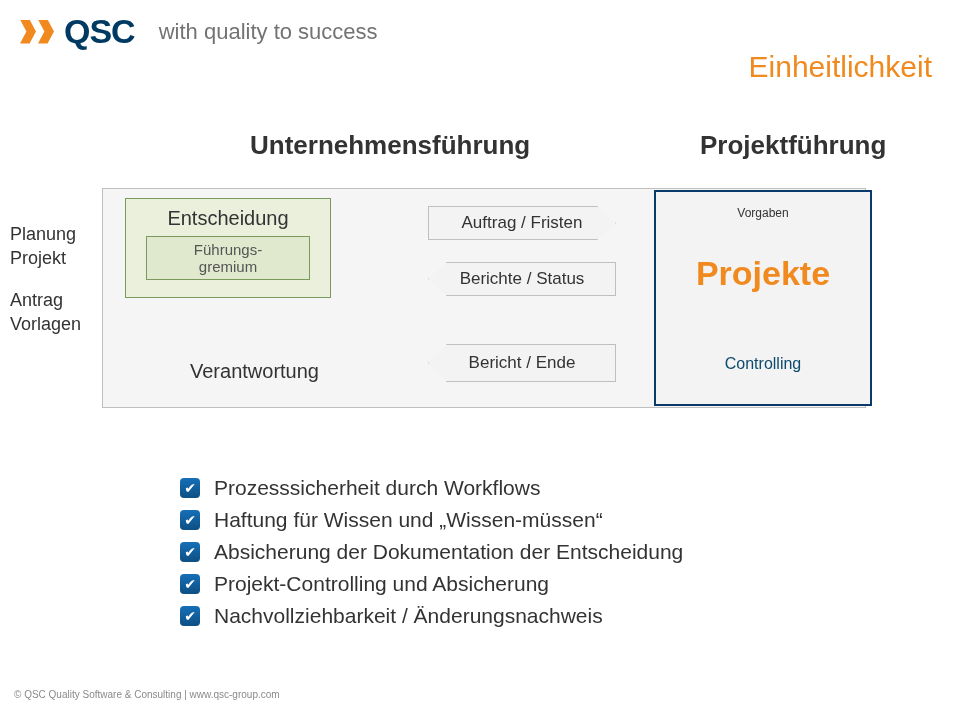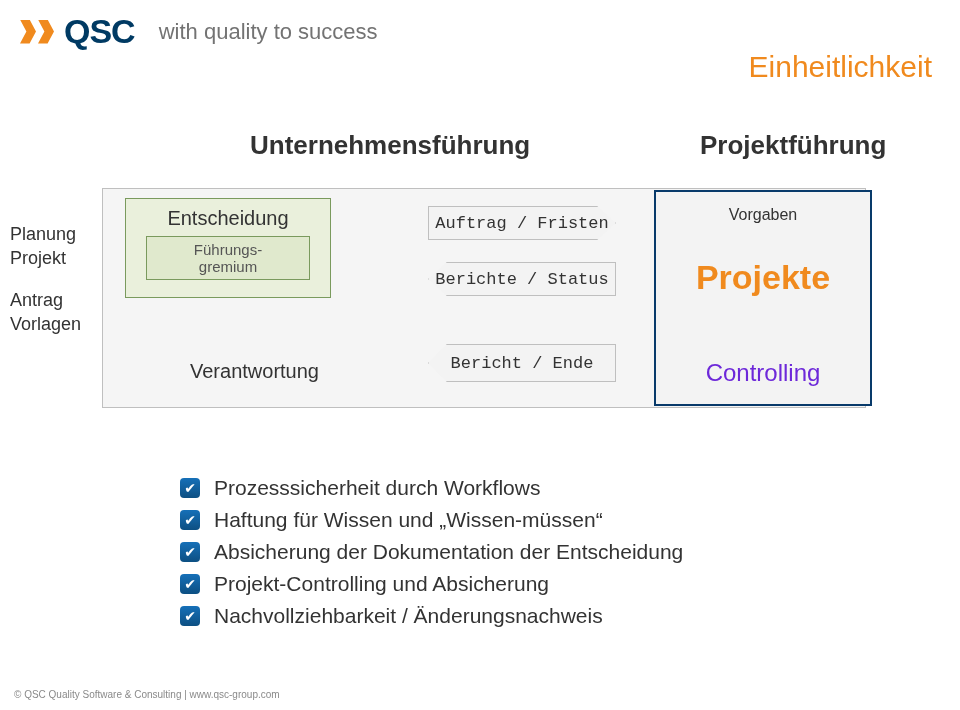--- a/index.html
+++ b/index.html
@@ -56,46 +56,46 @@
   }
   .decision-inner {
     margin: 2px 20px 0 20px; height: 44px; background: #e0e9cd;
     border: 1.5px solid #7a9a5d; display: flex; align-items: center; justify-content: center;
     font-size: 15px; color: #555; text-align: center; line-height: 17px;
   }
   .verant {
     position: absolute; left: 190px; top: 230px; font-size: 20px; color: #333;
   }
 
-  .hex { position:absolute;font-family:Liberation Mono, monospace; }
+  .hex { position:absolute; }
   .hex .bg {
     position:absolute; inset:0; background:#f3f3f3; border:1px solid #bfbfbf;
   }
   .hex .lbl {
     position:absolute; inset:0; display:flex; align-items:center; justify-content:center;
     font-size:17px; color:#333; z-index:2;
   }
   .hex-right .bg { clip-path: polygon(0 0, 90% 0, 100% 50%, 90% 100%, 0 100%); }
   .hex-left  .bg { clip-path: polygon(10% 0, 100% 0, 100% 100%, 10% 100%, 0 50%); }
 
   .a1 { left: 428px; top: 76px;  width: 188px; height: 34px; } 
   .a2 { left: 428px; top: 132px; width: 188px; height: 34px; } 
   .a3 { left: 428px; top: 214px; width: 188px; height: 38px; } 
 
   
   .proj-box {
     position: absolute; left: 654px; top: 60px; width: 218px; height: 216px;
     background: #f3f3f3; border: 2px solid #083a6a;
     display: flex; flex-direction: column; align-items: center;
   }
-  .proj-box .vorgaben { font-size: 16px; color: #333; margin-top: 14px; }
+  .proj-box .vorgaben { font-size: 12px; color: #333; margin-top: 14px; }
   .proj-box .projekte {
     font-size: 34px; font-weight: 700; color: #f08a1e; margin-top: 34px;
   }
-  .proj-box .controlling { font-size: 24px; color: #6d28d9; margin-top: 62px; }
+  .proj-box .controlling { font-size: 16px; color: #0c4a6e; margin-top: 62px; }
 
   
   .bullets {
     position: absolute; left: 180px; top: 476px; width: 700px;
   }
   .bullets .row {
     display: flex; align-items: center; margin-bottom: 8px;
   }
   .check {
     width: 20px; height: 20px; border-radius: 4px; margin-right: 14px;

